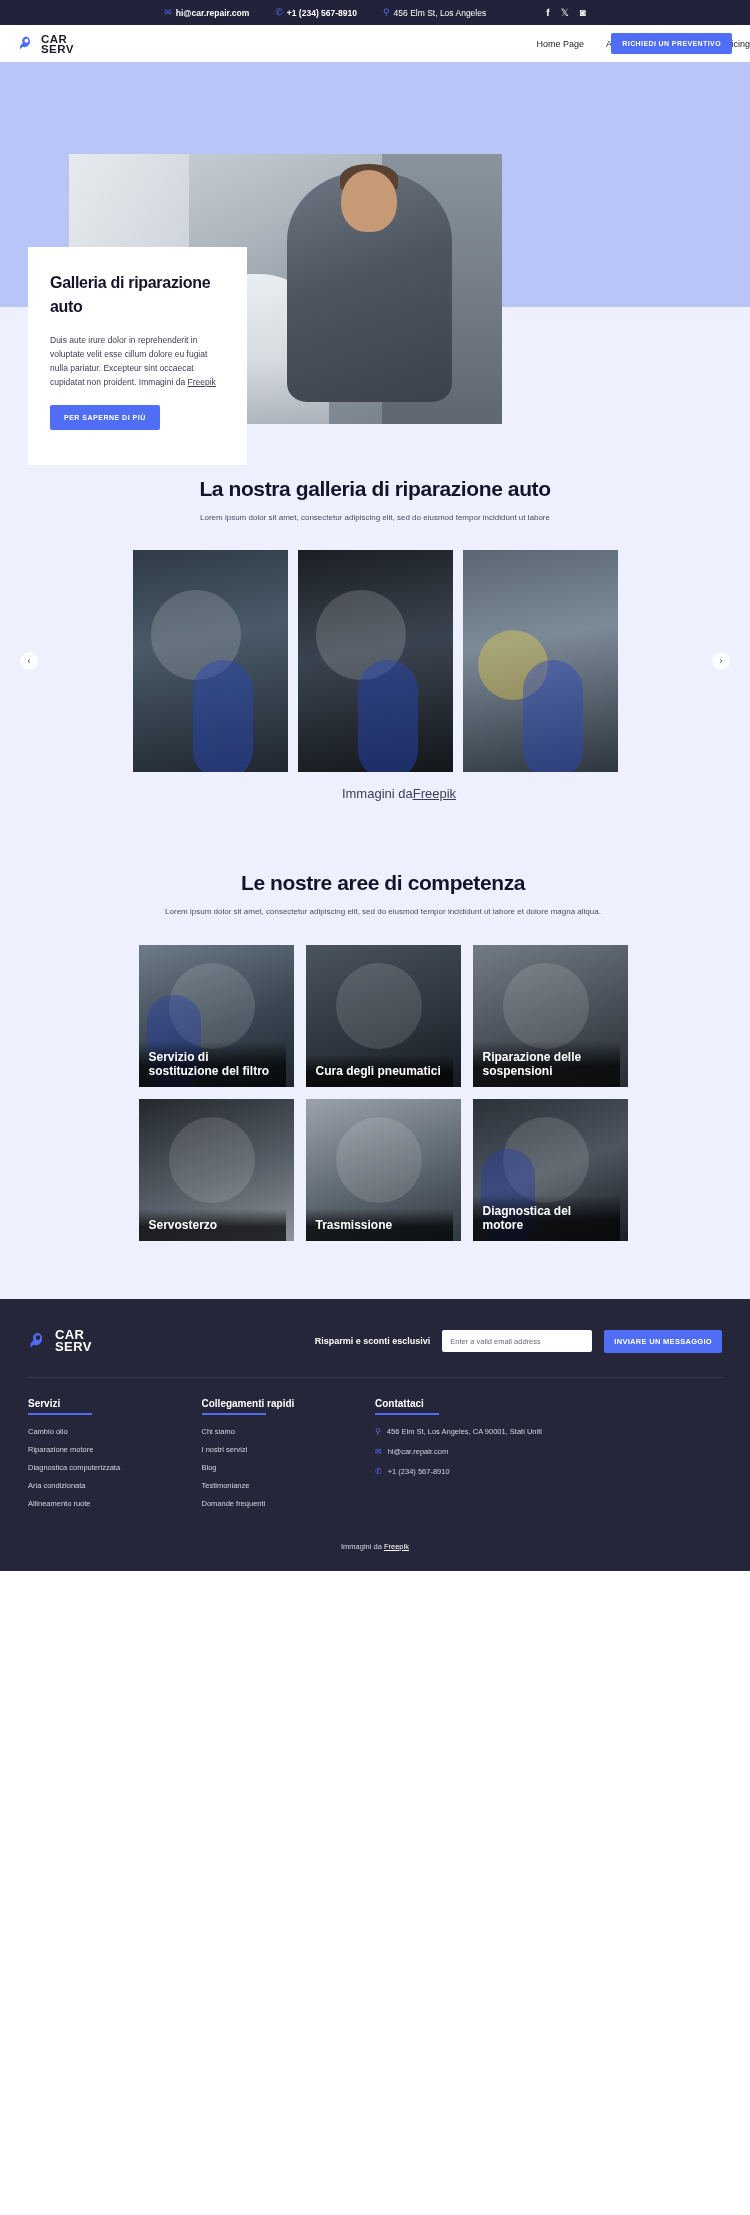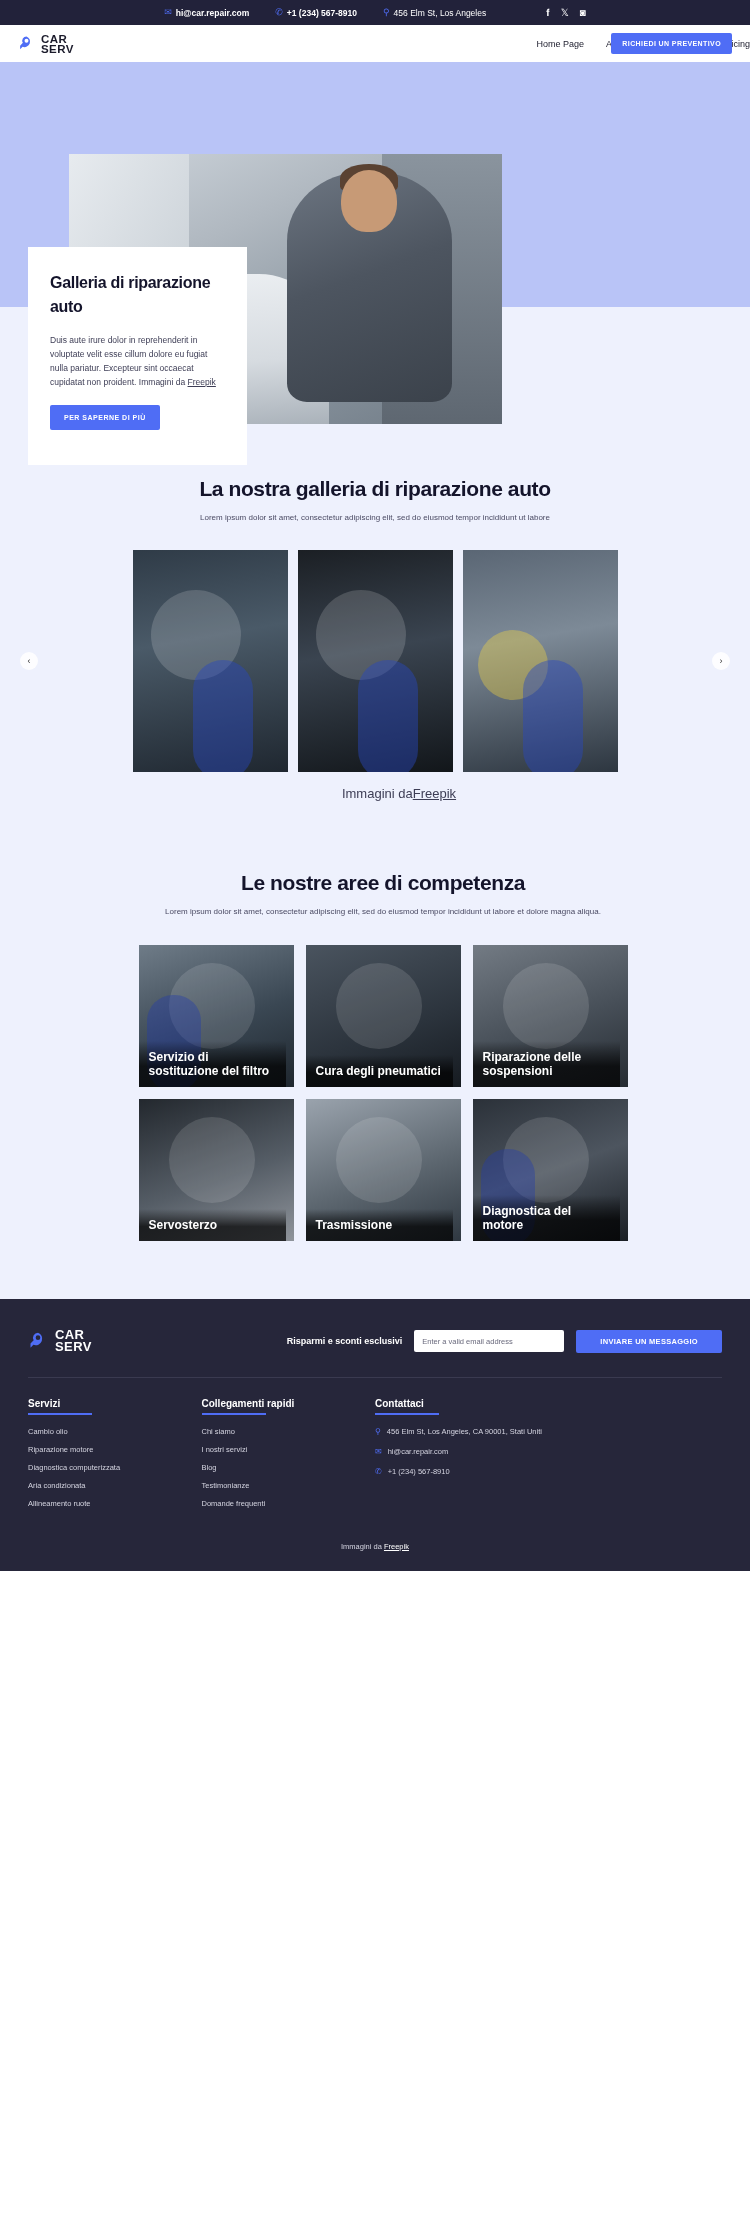--- a/index.html
+++ b/index.html
@@ -194,21 +194,21 @@
   .f-logo .logo-text { color: #ffffff; font-size: 13px; line-height: 12px; }
   .f-news { margin-left: auto; display: flex; align-items: center; gap: 12px; }
   .f-news-label { font-size: 9px; font-weight: bold; color: #fff; }
   .f-input {
     width: 150px; height: 22px; background: #fff; border-radius: 2px;
     display: flex; align-items: center; padding: 0 8px;
     font-size: 7.5px; color: #6a6a7d;
   }
   .f-submit {
     background: #4f6df5; color: #fff; font-size: 7.5px; font-weight: bold;
-    letter-spacing: .3px; padding: 7px 24px; border-radius: 2px; white-space: nowrap;
+    letter-spacing: .3px; padding: 7px 10px; border-radius: 2px; white-space: nowrap;
   }
   .f-divider { height: 1px; background: #3a3a50; margin: 24px 0 20px 0; }
   .f-cols { display: flex; gap: 0; }
   .f-col { width: 25%; }
   .f-col h4 { font-size: 10px; font-weight: bold; margin-bottom: 4px; }
   .f-underline { width: 64px; height: 2px; background: #4f6df5; margin-bottom: 11px; }
   .f-col li { list-style: none; font-size: 7.5px; color: #d4d4e0; margin-bottom: 7px; line-height: 11px; }
   .f-contact-row { display: flex; gap: 6px; font-size: 7.5px; color: #d4d4e0; margin-bottom: 9px; line-height: 11px; }
   .f-contact-row .ico { color: #4f6df5; font-size: 8px; }
   .f-credit { text-align: center; font-size: 7.5px; color: #d4d4e0; margin-top: 26px; }

